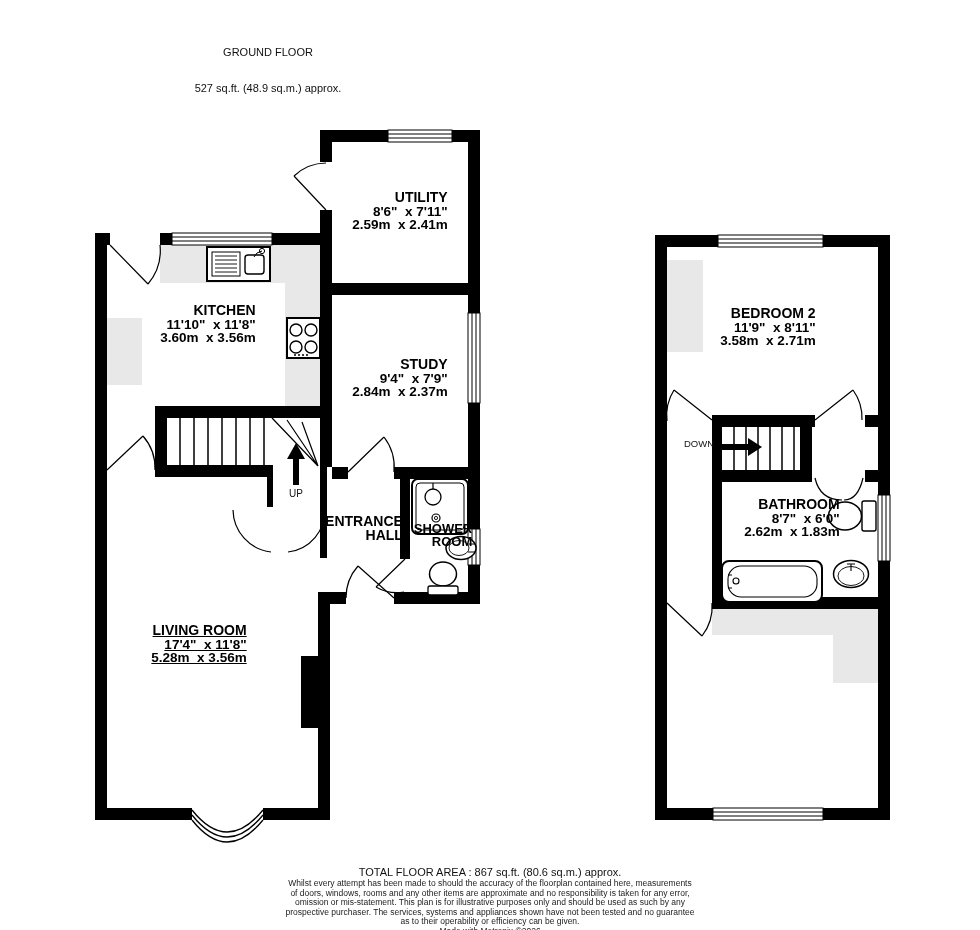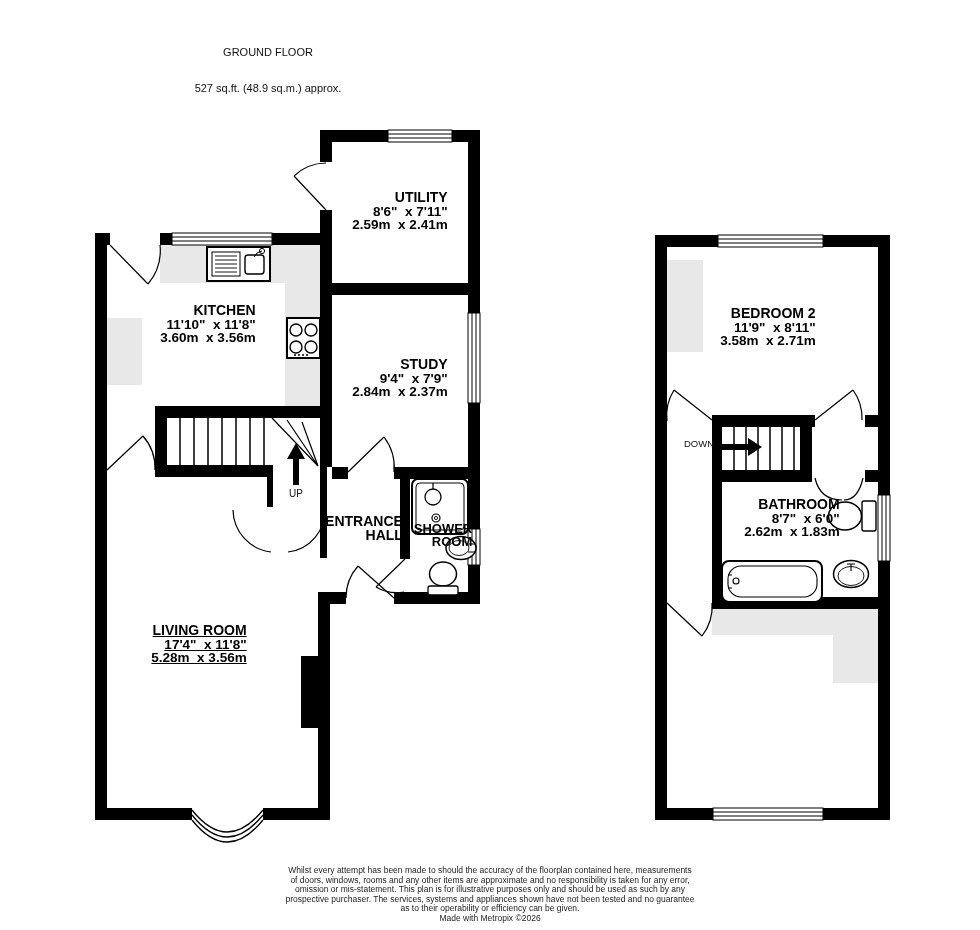--- a/index.html
+++ b/index.html
@@ -263,20 +263,21 @@
   <div class="stair-label small" style="left:699px;top:439px;">DOWN</div>
 
   <div class="room-label" style="left:792px;top:498px;">
     <div class="rname">BATHROOM</div>
     <div class="rdim">8'7"  x 6'0"</div>
     <div class="rdim">2.62m  x 1.83m</div>
   </div>
 
 
   <div id="footer">
+    <div class="total-line">TOTAL FLOOR AREA : 867 sq.ft. (80.6 sq.m.) approx.</div>
     <div class="disc-line">Whilst every attempt has been made to should the accuracy of the floorplan contained here, measurements</div>
     <div class="disc-line">of doors, windows, rooms and any other items are approximate and no responsibility is taken for any error,</div>
     <div class="disc-line">omission or mis-statement. This plan is for illustrative purposes only and should be used as such by any</div>
     <div class="disc-line">prospective purchaser. The services, systems and appliances shown have not been tested and no guarantee</div>
     <div class="disc-line">as to their operability or efficiency can be given.</div>
     <div class="credit-line">Made with Metropix ©2026</div>
   </div>
 
 </div>
 

